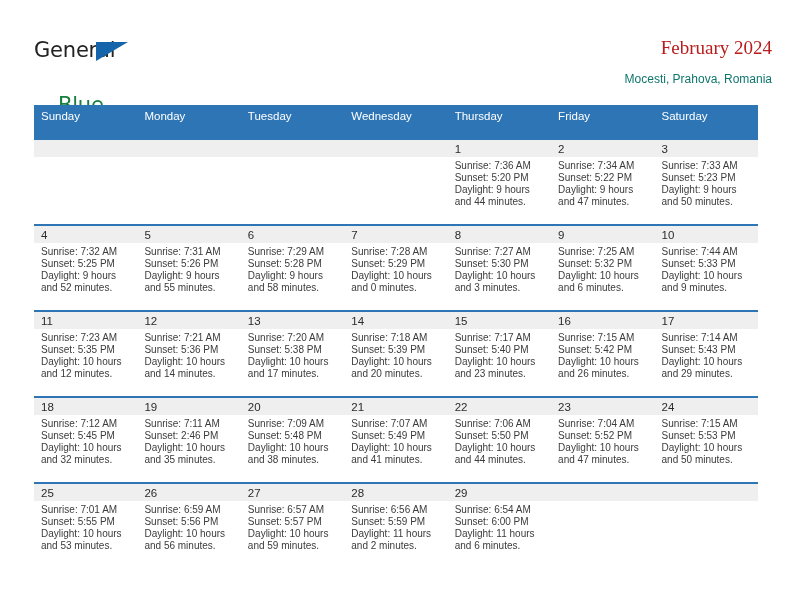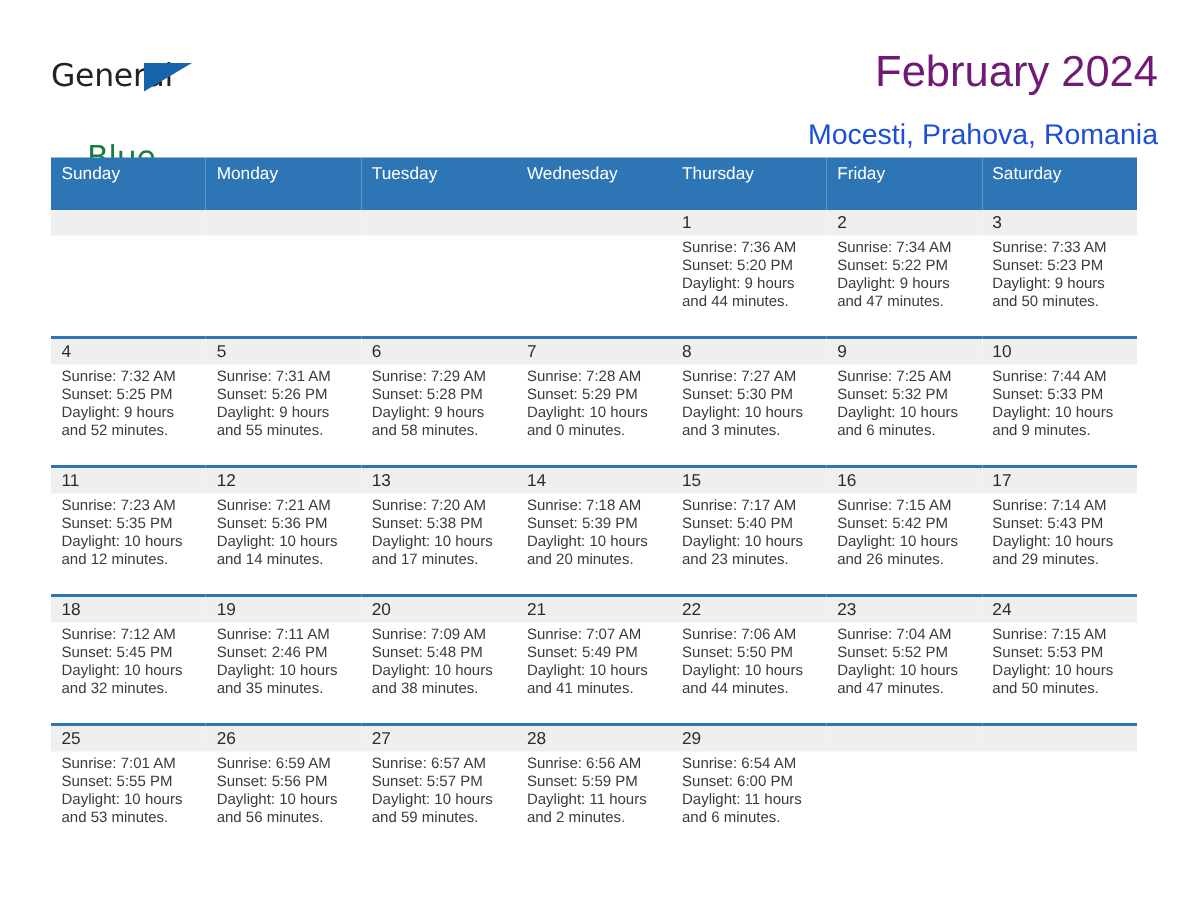--- a/index.html
+++ b/index.html
@@ -68,31 +68,31 @@
     border-bottom: 19px solid transparent;
   }
 
   .title-block {
     position: absolute;
     right: 35px;
     top: 32px;
     text-align: right;
   }
   .cal-title {
-    font-size: 29px;
-    color: #701a75;
-    font-family: Liberation Sans, sans-serif;
+    font-size: 19px;
+    color: #b91c1c;
+    font-family: Liberation Serif, serif;
     font-weight: normal;
     line-height: 32px;
     white-space: nowrap;
   }
   .cal-subtitle {
-    margin-top: 18px;
-    font-size: 19px;
-    color: #1d4ed8;
+    margin-top: 6px;
+    font-size: 12px;
+    color: #0f766e;
     font-family: "Liberation Sans", sans-serif;
     line-height: 18px;
     white-space: nowrap;
   }
 
   
   .calendar {
     position: absolute;
     left: 34px;
     top: 105px;

